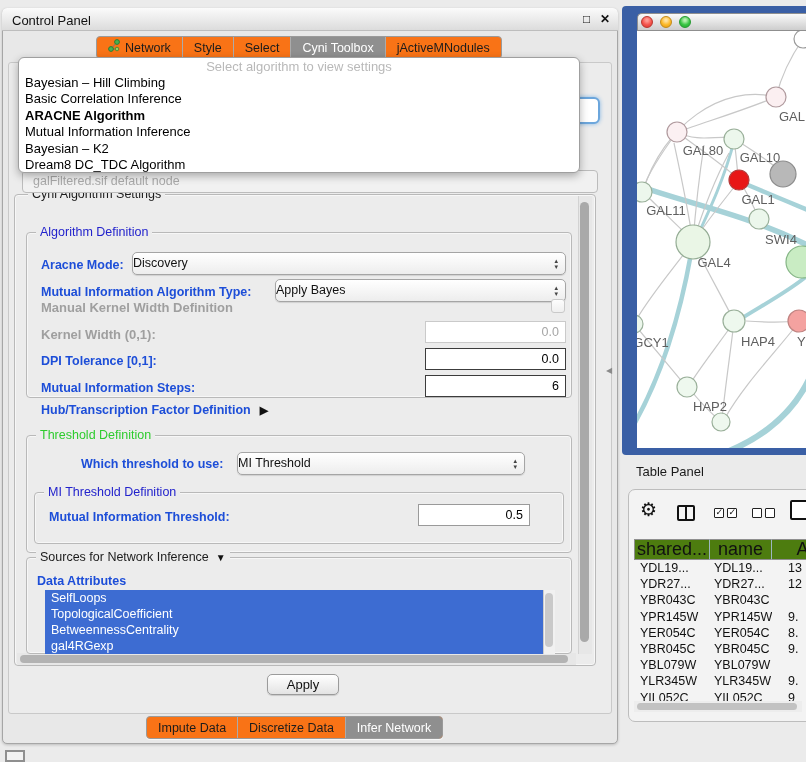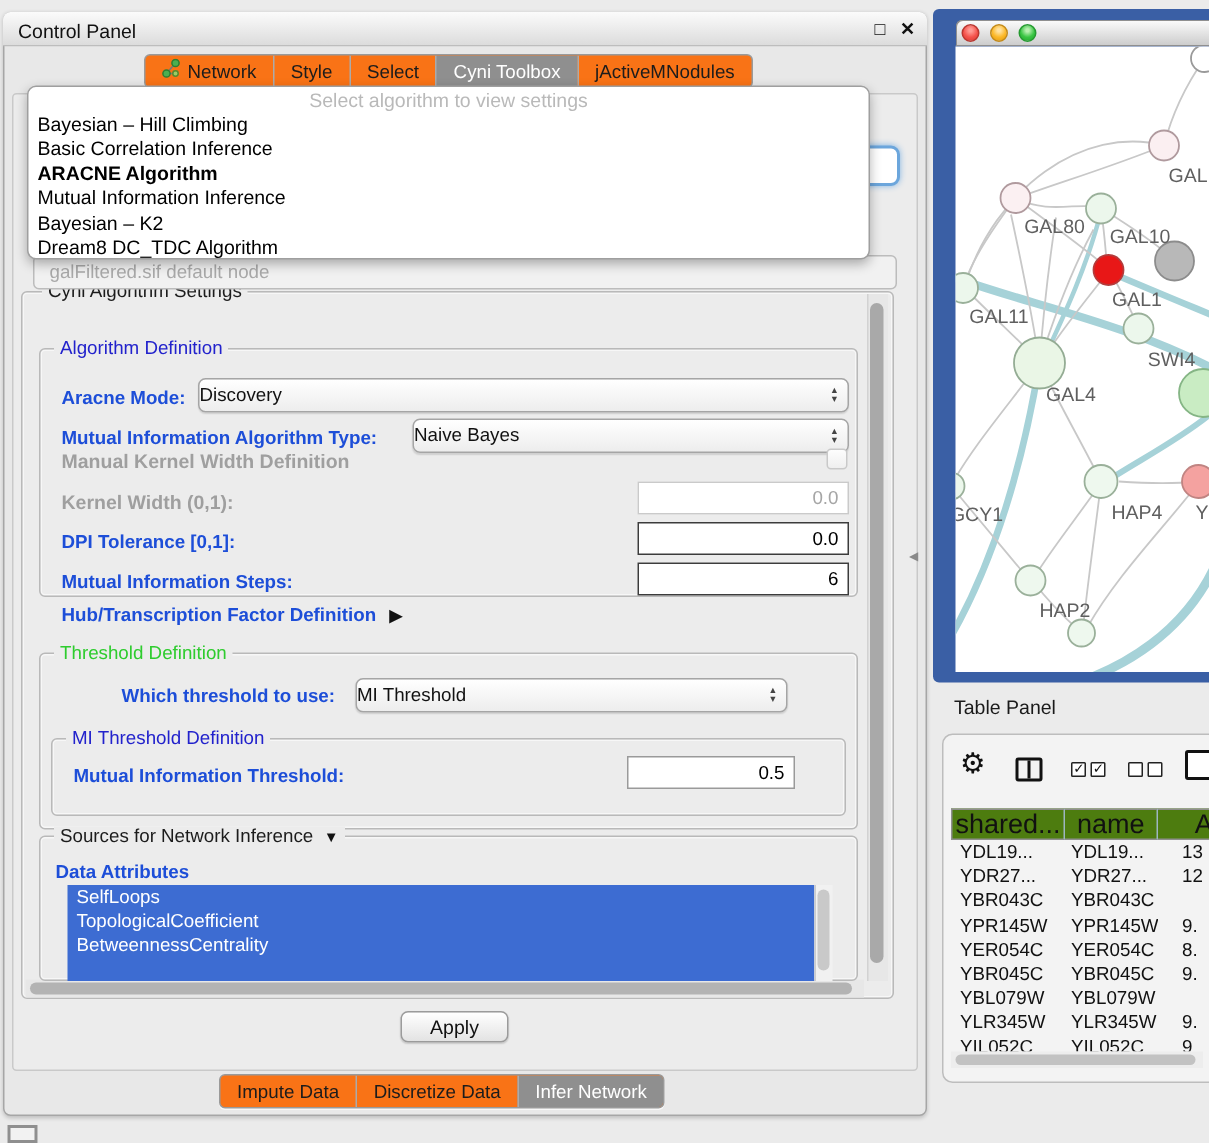--- a/index.html
+++ b/index.html
@@ -195,21 +195,21 @@
   <div class="abs gtitle t-blue" style="left:36px;top:226px;">Algorithm Definition</div>
 
   <div class="abs lbl" style="left:41px;top:258px;">Aracne Mode:</div>
   <div class="abs combo" style="left:132px;top:252px;width:434px;height:23px;">
     <span class="val">Discovery</span>
     <span class="ud"></span>
   </div>
 
   <div class="abs lbl" style="left:41px;top:285px;">Mutual Information Algorithm Type:</div>
   <div class="abs combo" style="left:275px;top:279px;width:291px;height:23px;">
-    <span class="val">Naive Bayes</span>
+    <span class="val">Apply Bayes</span>
     <span class="ud"></span>
   </div>
 
   <div class="abs lbl-dis" style="left:41px;top:300px;">Manual Kernel Width Definition</div>
   <div class="abs chk" style="left:551px;top:299px;"></div>
 
   <div class="abs lbl-dis" style="left:41px;top:327px;">Kernel Width (0,1):</div>
   <div class="abs tfield tf-dis" style="left:425px;top:321px;width:141px;height:22px;">0.0</div>
 
   <div class="abs lbl" style="left:41px;top:354px;">DPI Tolerance [0,1]:</div>
@@ -234,20 +234,21 @@
   <div class="abs lbl" style="left:49px;top:510px;">Mutual Information Threshold:</div>
   <div class="abs tfield tf-mid" style="left:418px;top:504px;width:112px;height:22px;">0.5</div>
 
   <div class="abs gbox" style="left:26px;top:557px;width:546px;height:97px;"></div>
   <div class="abs gtitle t-black arrow-d" style="left:36px;top:551px;">Sources for Network Inference</div>
   <div class="abs lbl" style="left:37px;top:574px;">Data Attributes</div>
   <div class="abs attr-list" id="attrList">
       <div class="attr-item">SelfLoops</div>
       <div class="attr-item">TopologicalCoefficient</div>
       <div class="attr-item">BetweennessCentrality</div>
+      <div class="attr-item">gal4RGexp</div>
     </div>
   <div class="abs attr-sb"></div>
   <div class="abs attr-thumb"></div>
 
   <div class="abs apply-btn">Apply</div>
 
   <div class="abs segbar" id="bottomTabs">
       <div class="seg">
         <span>Impute Data</span>
       </div>

